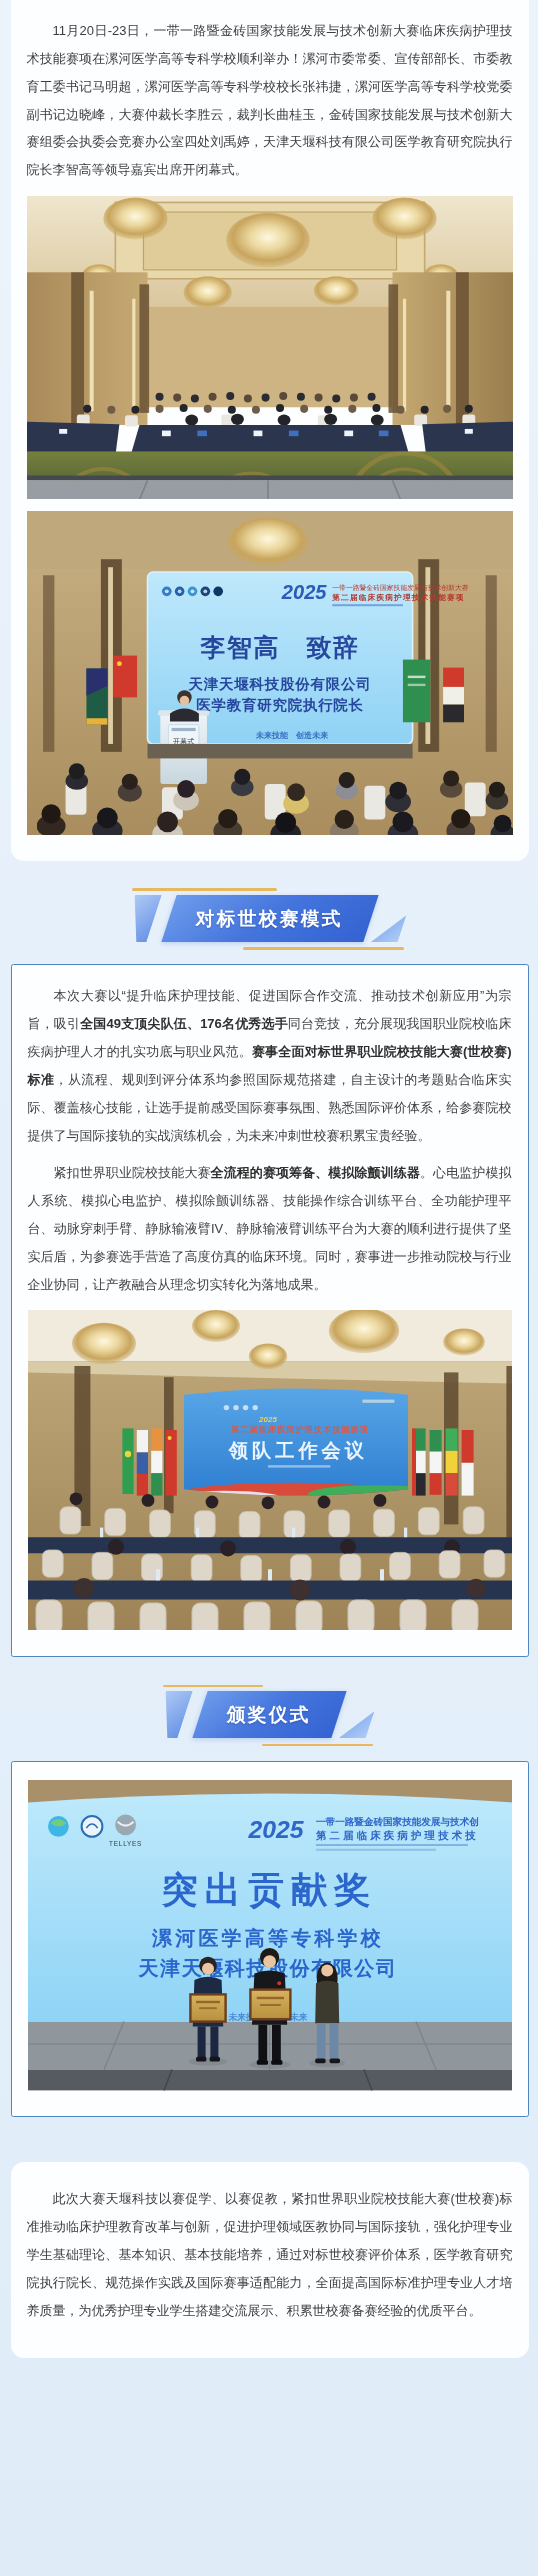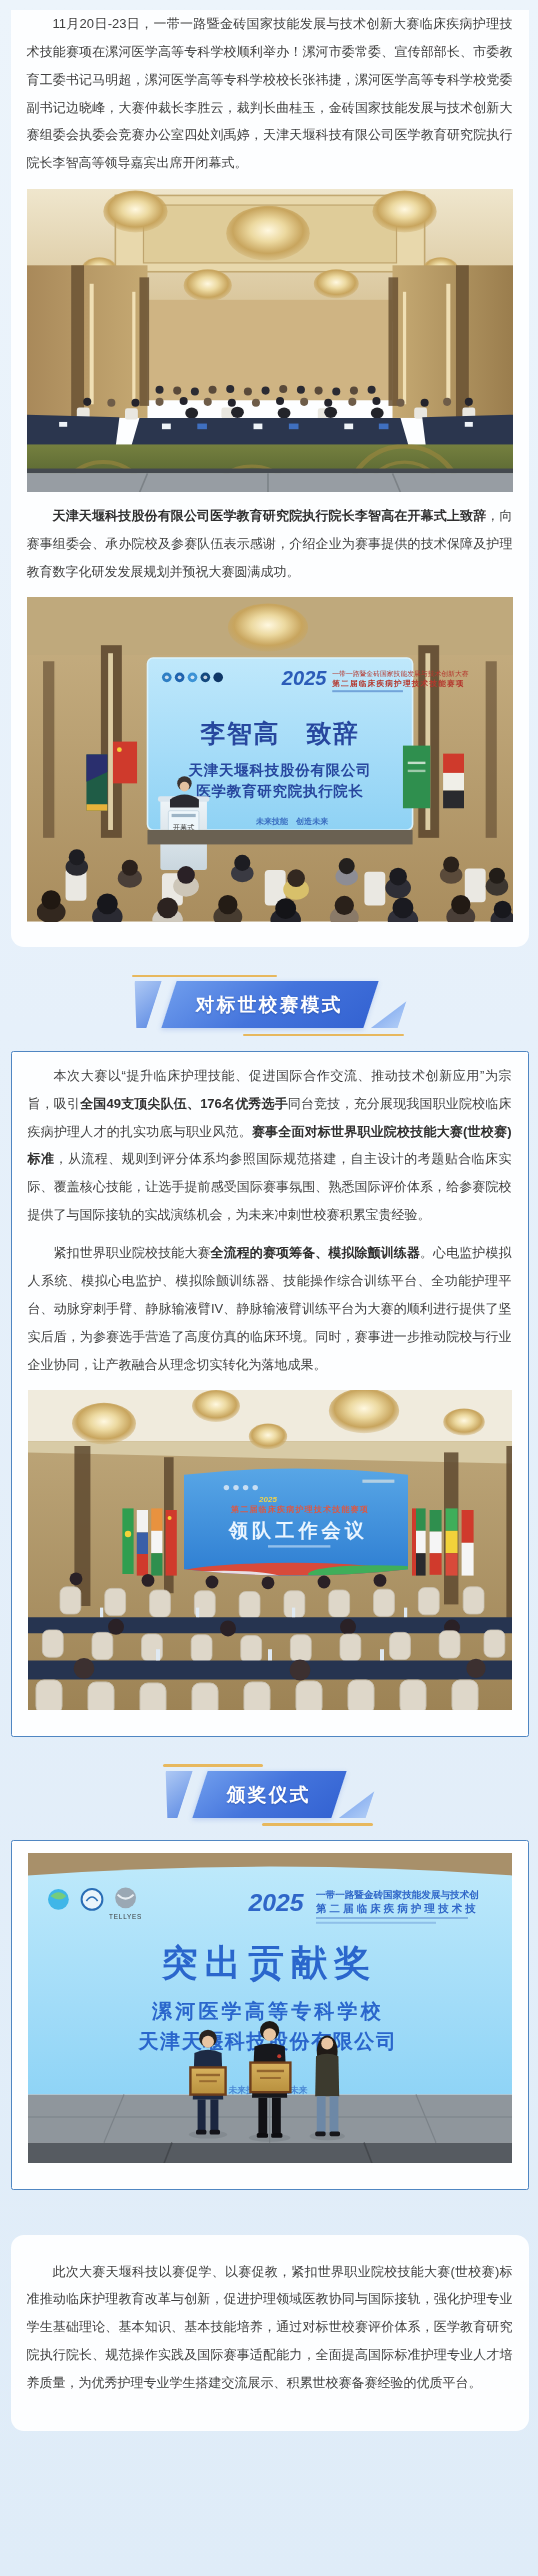--- a/index.html
+++ b/index.html
@@ -7,21 +7,21 @@
     width:539px;min-height:2576px;
     background:linear-gradient(180deg,#ecf4fb 0%,#e6f0fa 40%,#dfecf8 100%);
     font-family:"Liberation Sans",sans-serif;
     -webkit-font-smoothing:antialiased;
   }
   .page{width:539px;overflow:hidden;}
   .card{background:#fdfeff;margin:0 10.5px;}
   .card.plain{border-radius:13px;}
   .card.plain.first{border-top-left-radius:0;border-top-right-radius:0;}
   .card.outlined{border:1.6px solid #4f86c2;border-radius:2.4px;}
-  .card-inner{padding:0 16px 21px;}
+  .card-inner{padding:7px 16px 21px;}
   .para{
     font-size:13px;line-height:2.15;color:#3e3e3e;
     text-indent:2em;text-align:justify;margin:9.7px 0;
   }
   .para b{font-weight:700;color:#2f2f2f;}
   .photo{display:block;width:100%;height:auto;margin:11.3px 0 4.8px;}
   
   .banner{position:relative;width:max-content;margin:34px auto 22.6px;}
   .banner .gold-top{position:absolute;top:-6.5px;left:-37px;width:72%;height:2.4px;background:#e7b85e;border-radius:1.6px;}
   .banner .gold-bottom{position:absolute;bottom:-8px;right:-34px;width:80%;height:2.4px;background:#e7b85e;border-radius:1.6px;}
@@ -204,21 +204,20 @@
         </g>
         <rect x="0" y="348" width="605" height="6" fill="#44494f"></rect>
         <rect x="0" y="354" width="605" height="24" fill="#979da3"></rect>
         <g stroke="#7c8287" stroke-width="2">
           <line x1="150" y1="354" x2="140" y2="378"></line>
             <line x1="300" y1="354" x2="300" y2="378"></line>
             <line x1="455" y1="354" x2="465" y2="378"></line>
         </g>
       </svg>
 
-      <p class="para"><b>天津天堰科技股份有限公司医学教育研究院执行院长李智高在开幕式上致辞</b><span>，向赛事组委会、承办院校及参赛队伍表示感谢，介绍企业为赛事提供的技术保障及护理教育数字化研发发展规划并预祝大赛圆满成功。</span></p>
 
       <svg class="photo" viewBox="0 0 605 404" xmlns="http://www.w3.org/2000/svg">
         <defs>
           <linearGradient id="wall2" x1="0" y1="0" x2="0" y2="1">
             <stop offset="0%" stop-color="#c8b184"></stop>
               <stop offset="100%" stop-color="#a98d5e"></stop>
           </linearGradient>
           <linearGradient id="screenBlue" x1="0" y1="0" x2="0" y2="1">
             <stop offset="0%" stop-color="#bfe8fb"></stop>
               <stop offset="55%" stop-color="#a5dcf8"></stop>

